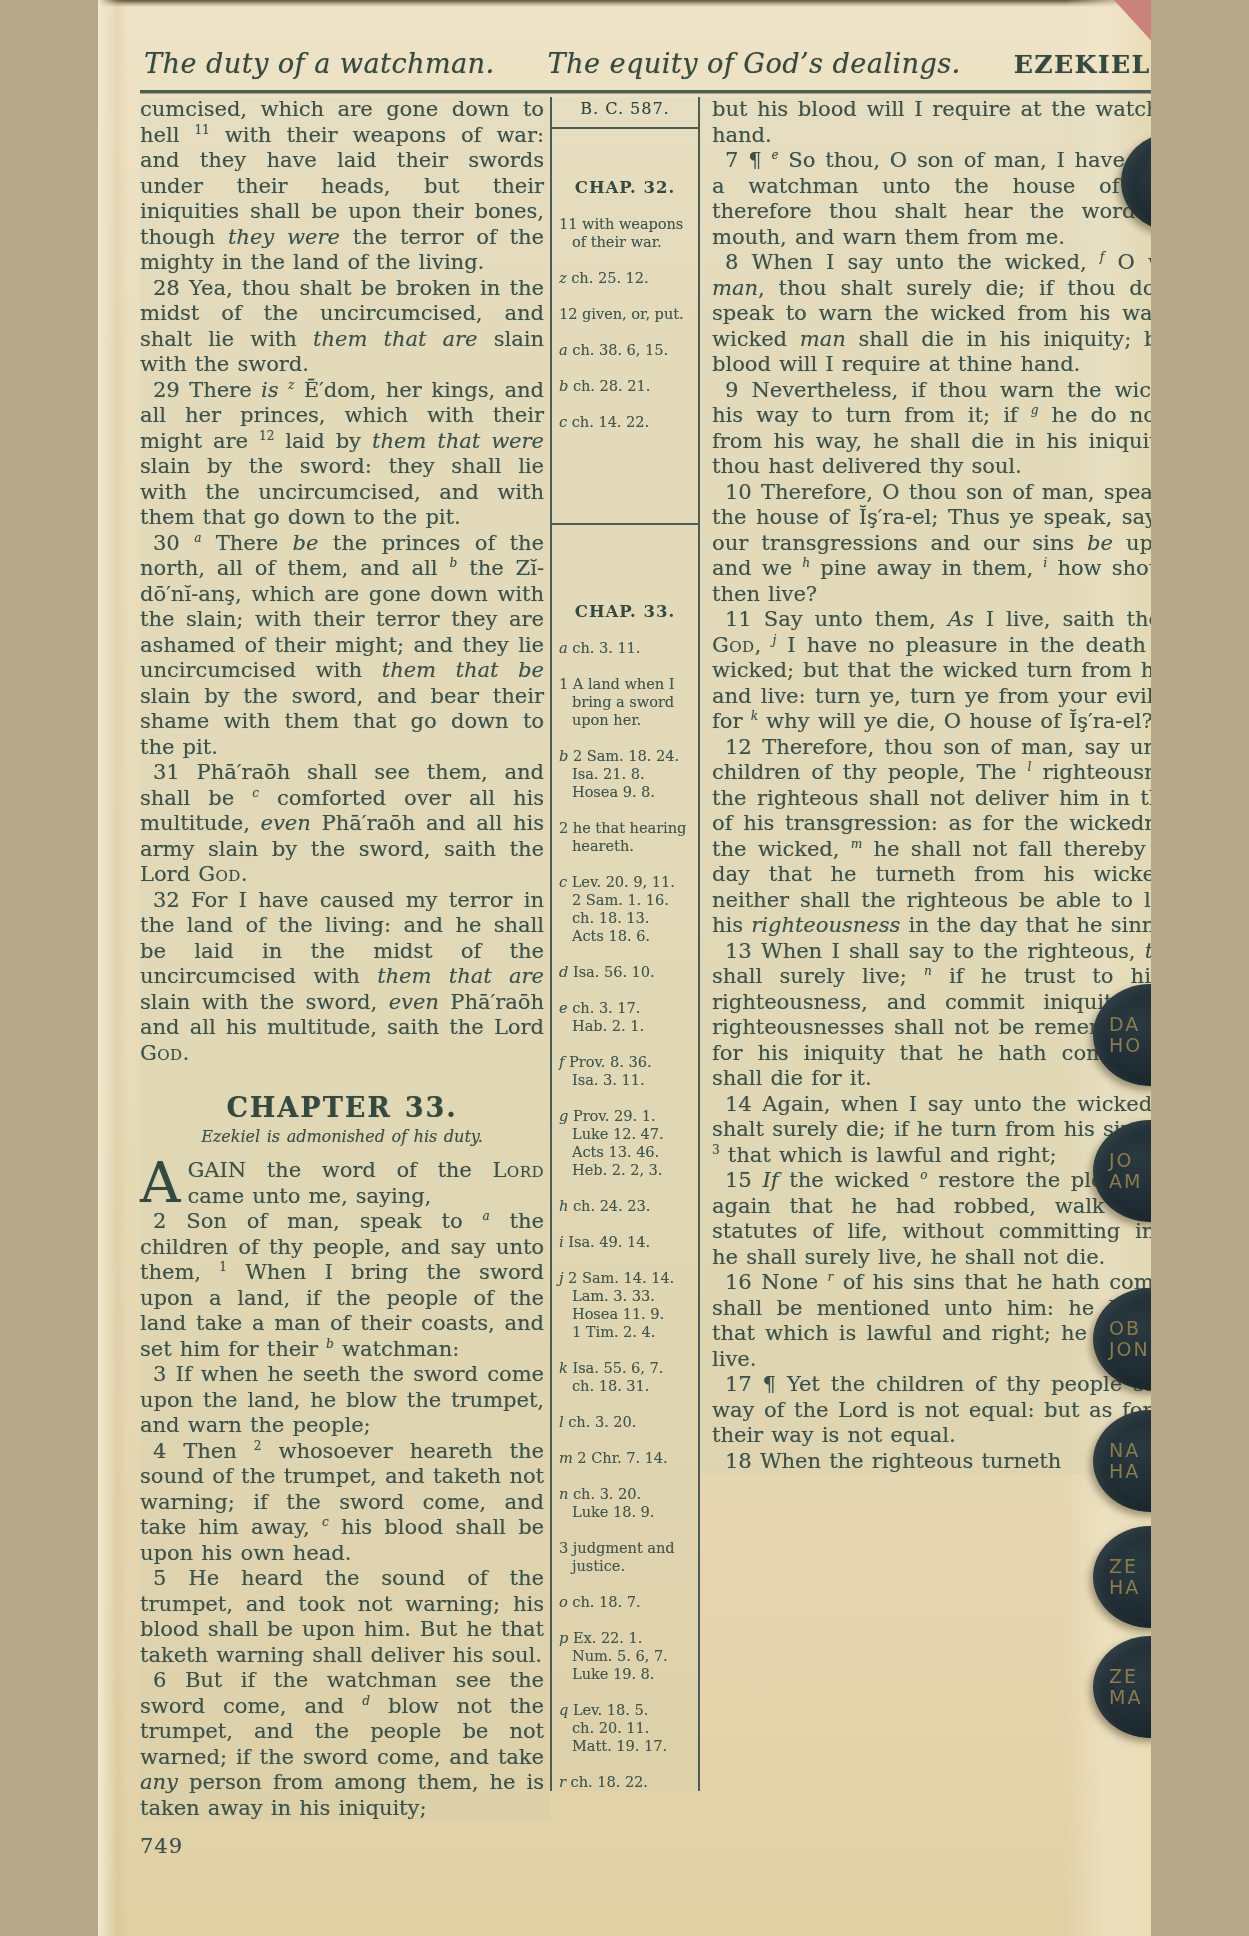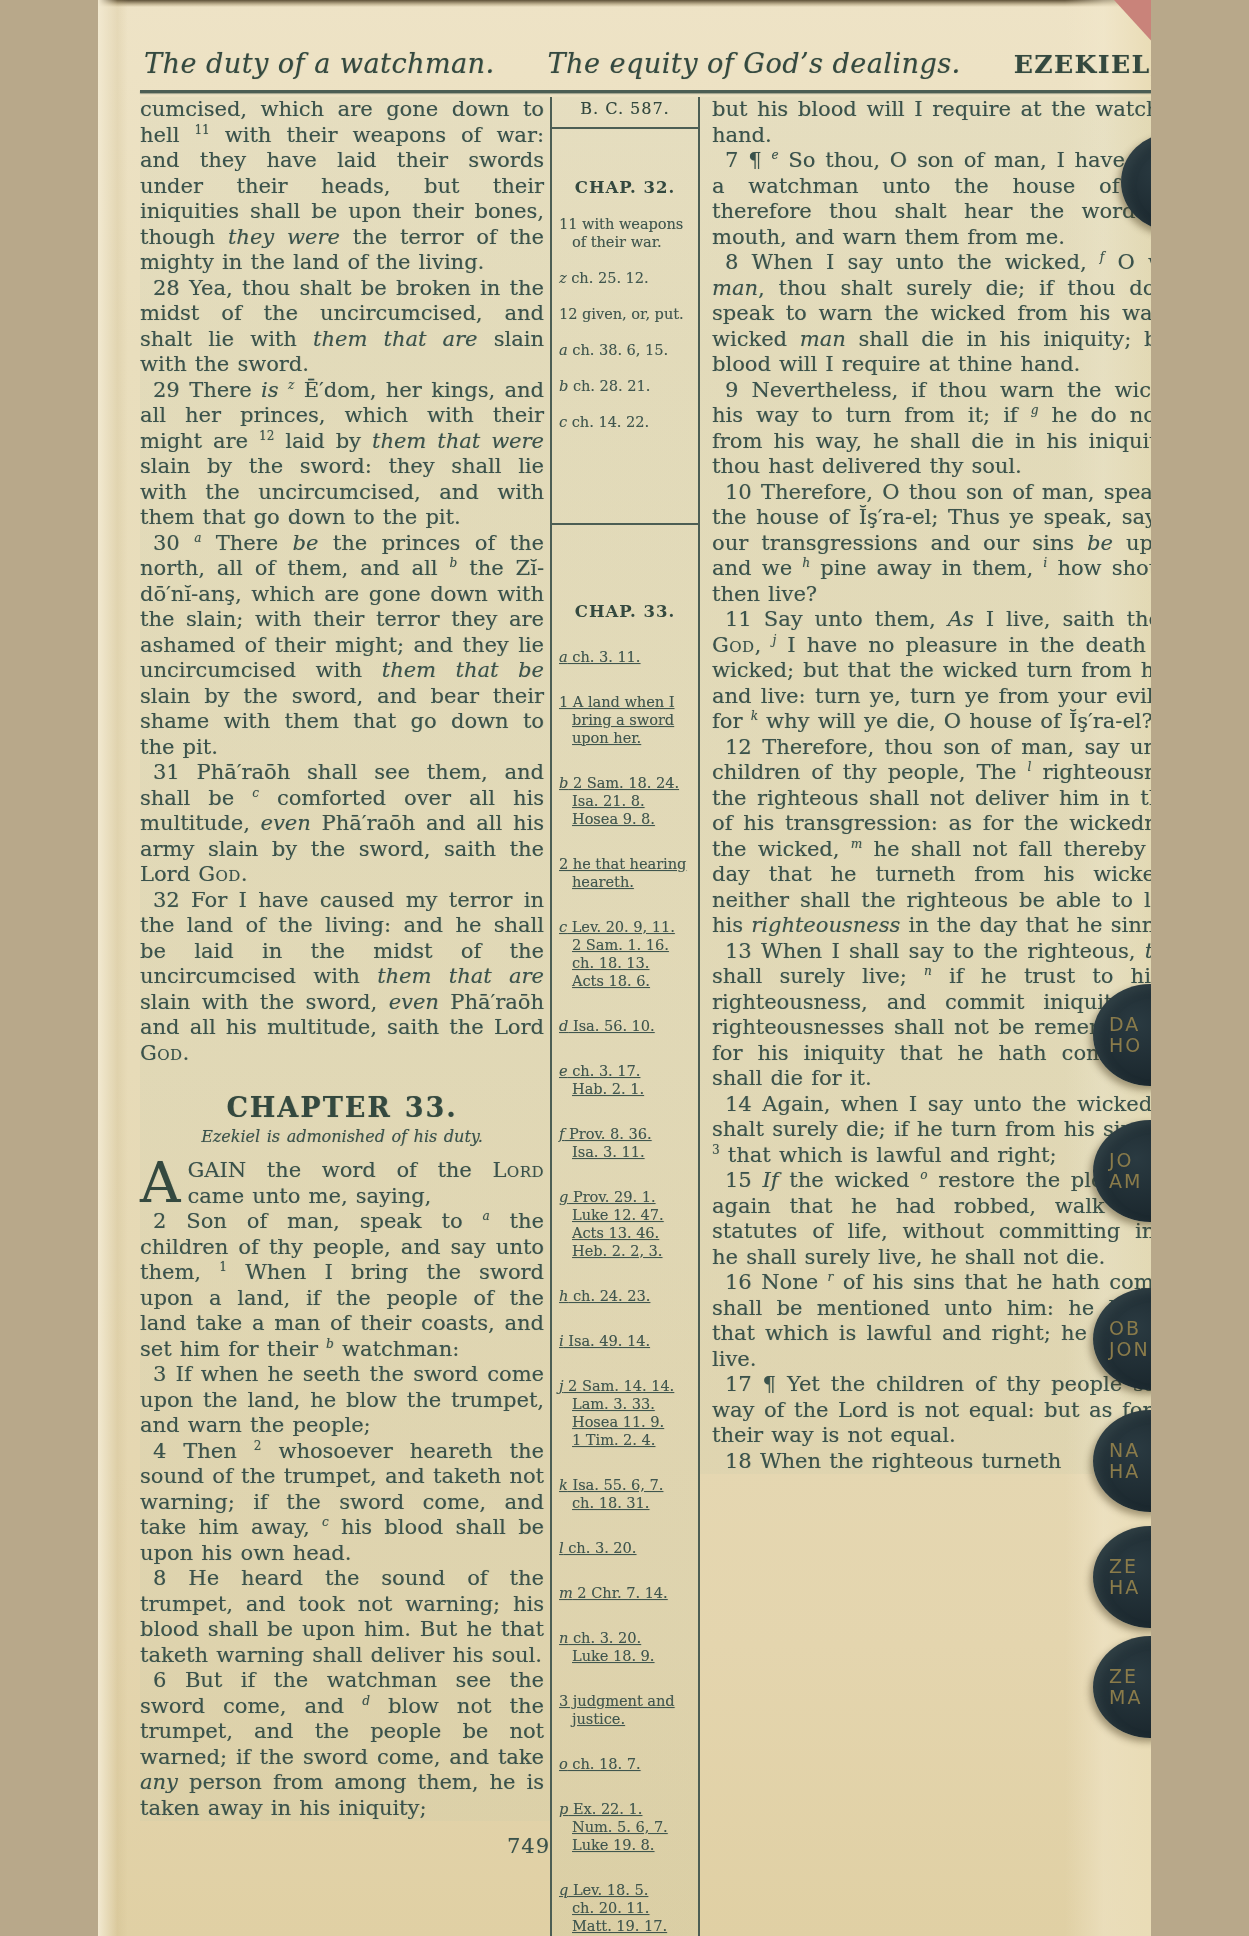--- a/index.html
+++ b/index.html
@@ -55,26 +55,26 @@
   .dropcap{float:left;font-size:56px;line-height:42px;padding:4px 7px 0 0;color:#34493f;}
 
   
   .bc{padding:3px 0 9px;text-align:center;font-size:16px;letter-spacing:1px;
     border-bottom:2px solid #4c5e54;margin:0 -7px;color:#34493f;
     text-shadow:.3px .3px .6px rgba(45,65,55,.4);}
   .chap-label{margin-top:50px;text-align:center;font-weight:bold;font-size:16.5px;
     letter-spacing:1px;color:#34493f;}
   .ref-note{margin-top:18px;padding-left:13px;text-indent:-13px;
     text-shadow:.2px .2px .5px rgba(50,72,62,.35);}
-  .ref-note-33{margin-top:27px;text-decoration:underline;}
+  .ref-note-33{margin-top:18px;}
   .ref-sep{height:2px;background:#4c5e54;margin:92px -7px 0;}
   .chap-label.second{margin-top:78px;}
 
   
-  .page-number{position:absolute;top:1834px;left:42px;width:410px;text-align:right;
+  .page-number{position:absolute;top:1834px;left:42px;width:410px;text-align:left;
     font-size:21px;letter-spacing:1px;text-shadow:.3px .3px .7px rgba(50,72,62,.4);}
 
   
   .tab{position:absolute;right:-56px;width:114px;height:102px;border-radius:50%;
     box-shadow:-3px 4px 7px rgba(70,58,28,.45), inset 6px 4px 10px rgba(90,110,110,.25);
     display:flex;flex-direction:column;justify-content:center;align-items:flex-start;
     padding-left:16px;box-sizing:border-box;
     font-family:"DejaVu Sans","Liberation Sans",sans-serif;
     font-size:19px;line-height:21px;letter-spacing:2px;}
   .tab span{display:block;}
@@ -108,21 +108,21 @@
 
       <p class="body-p chapter-heading">CHAPTER 33.</p>
       <p class="body-p chapter-sub">Ezekiel is admonished of his duty.</p>
 
       <p class="body-p noindent">
         <span class="dropcap">A</span><span>GAIN the word of the <span class="sc">Lord</span> came unto me, saying,</span>
       </p>
       <p class="body-p">2 Son of man, speak to <sup><i>a</i></sup> the children of thy people, and say unto them, <sup>1</sup> When I bring the sword upon a land, if the people of the land take a man of their coasts, and set him for their <sup><i>b</i></sup> watchman:</p>
       <p class="body-p">3 If when he seeth the sword come upon the land, he blow the trumpet, and warn the people;</p>
       <p class="body-p">4 Then <sup>2</sup> whosoever heareth the sound of the trumpet, and taketh not warning; if the sword come, and take him away, <sup><i>c</i></sup> his blood shall be upon his own head.</p>
-      <p class="body-p">8 He heard the sound of the trumpet, and took not warning; his blood shall be upon him. But he that taketh warning shall deliver his soul.</p>
+      <p class="body-p">5 He heard the sound of the trumpet, and took not warning; his blood shall be upon him. But he that taketh warning shall deliver his soul.</p>
       <p class="body-p">6 But if the watchman see the sword come, and <sup><i>d</i></sup> blow not the trumpet, and the people be not warned; if the sword come, and take <i>any</i> person from among them, he is taken away in his iniquity;</p>
     </div>
 
     <div class="col col-ref">
       <div class="bc">B. C. 587.</div>
       <div class="chap-label">CHAP. 32.</div>
       <div class="ref-note">11 with weapons of their war.</div>
       <div class="ref-note"><i>z</i> ch. 25. 12.</div>
       <div class="ref-note">12 given, or, put.</div>
       <div class="ref-note"><i>a</i> ch. 38. 6, 15.</div>

